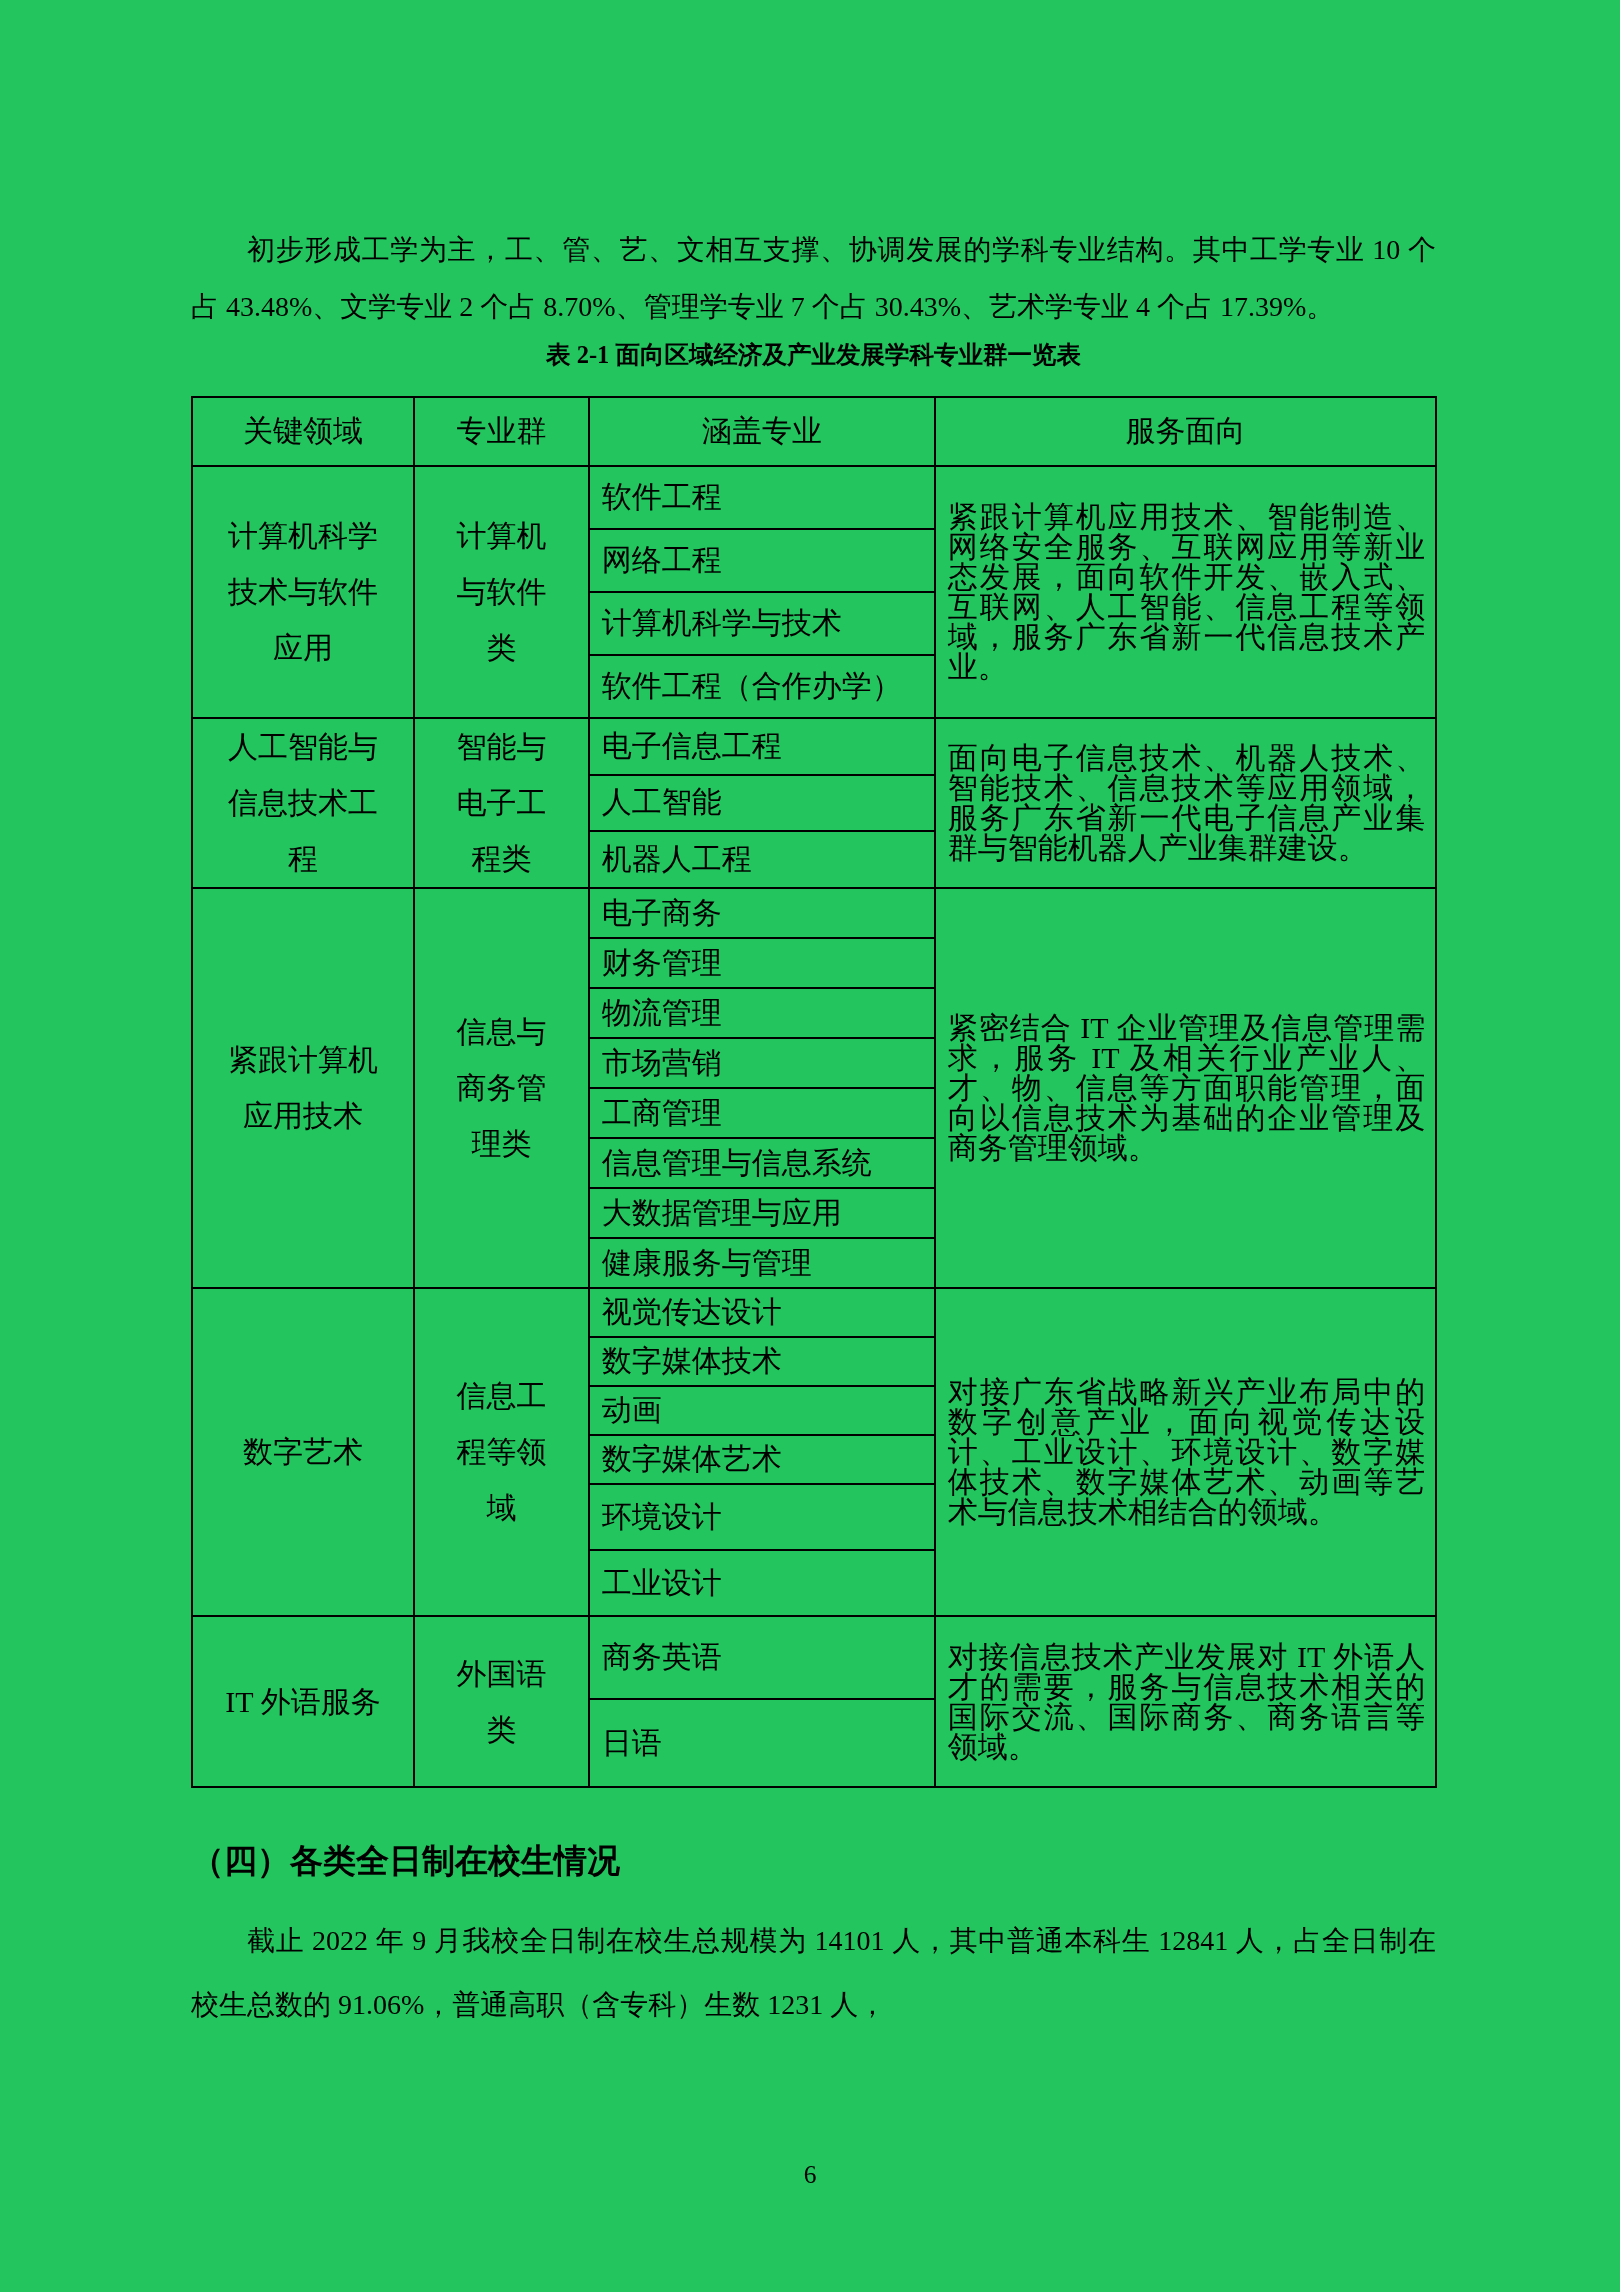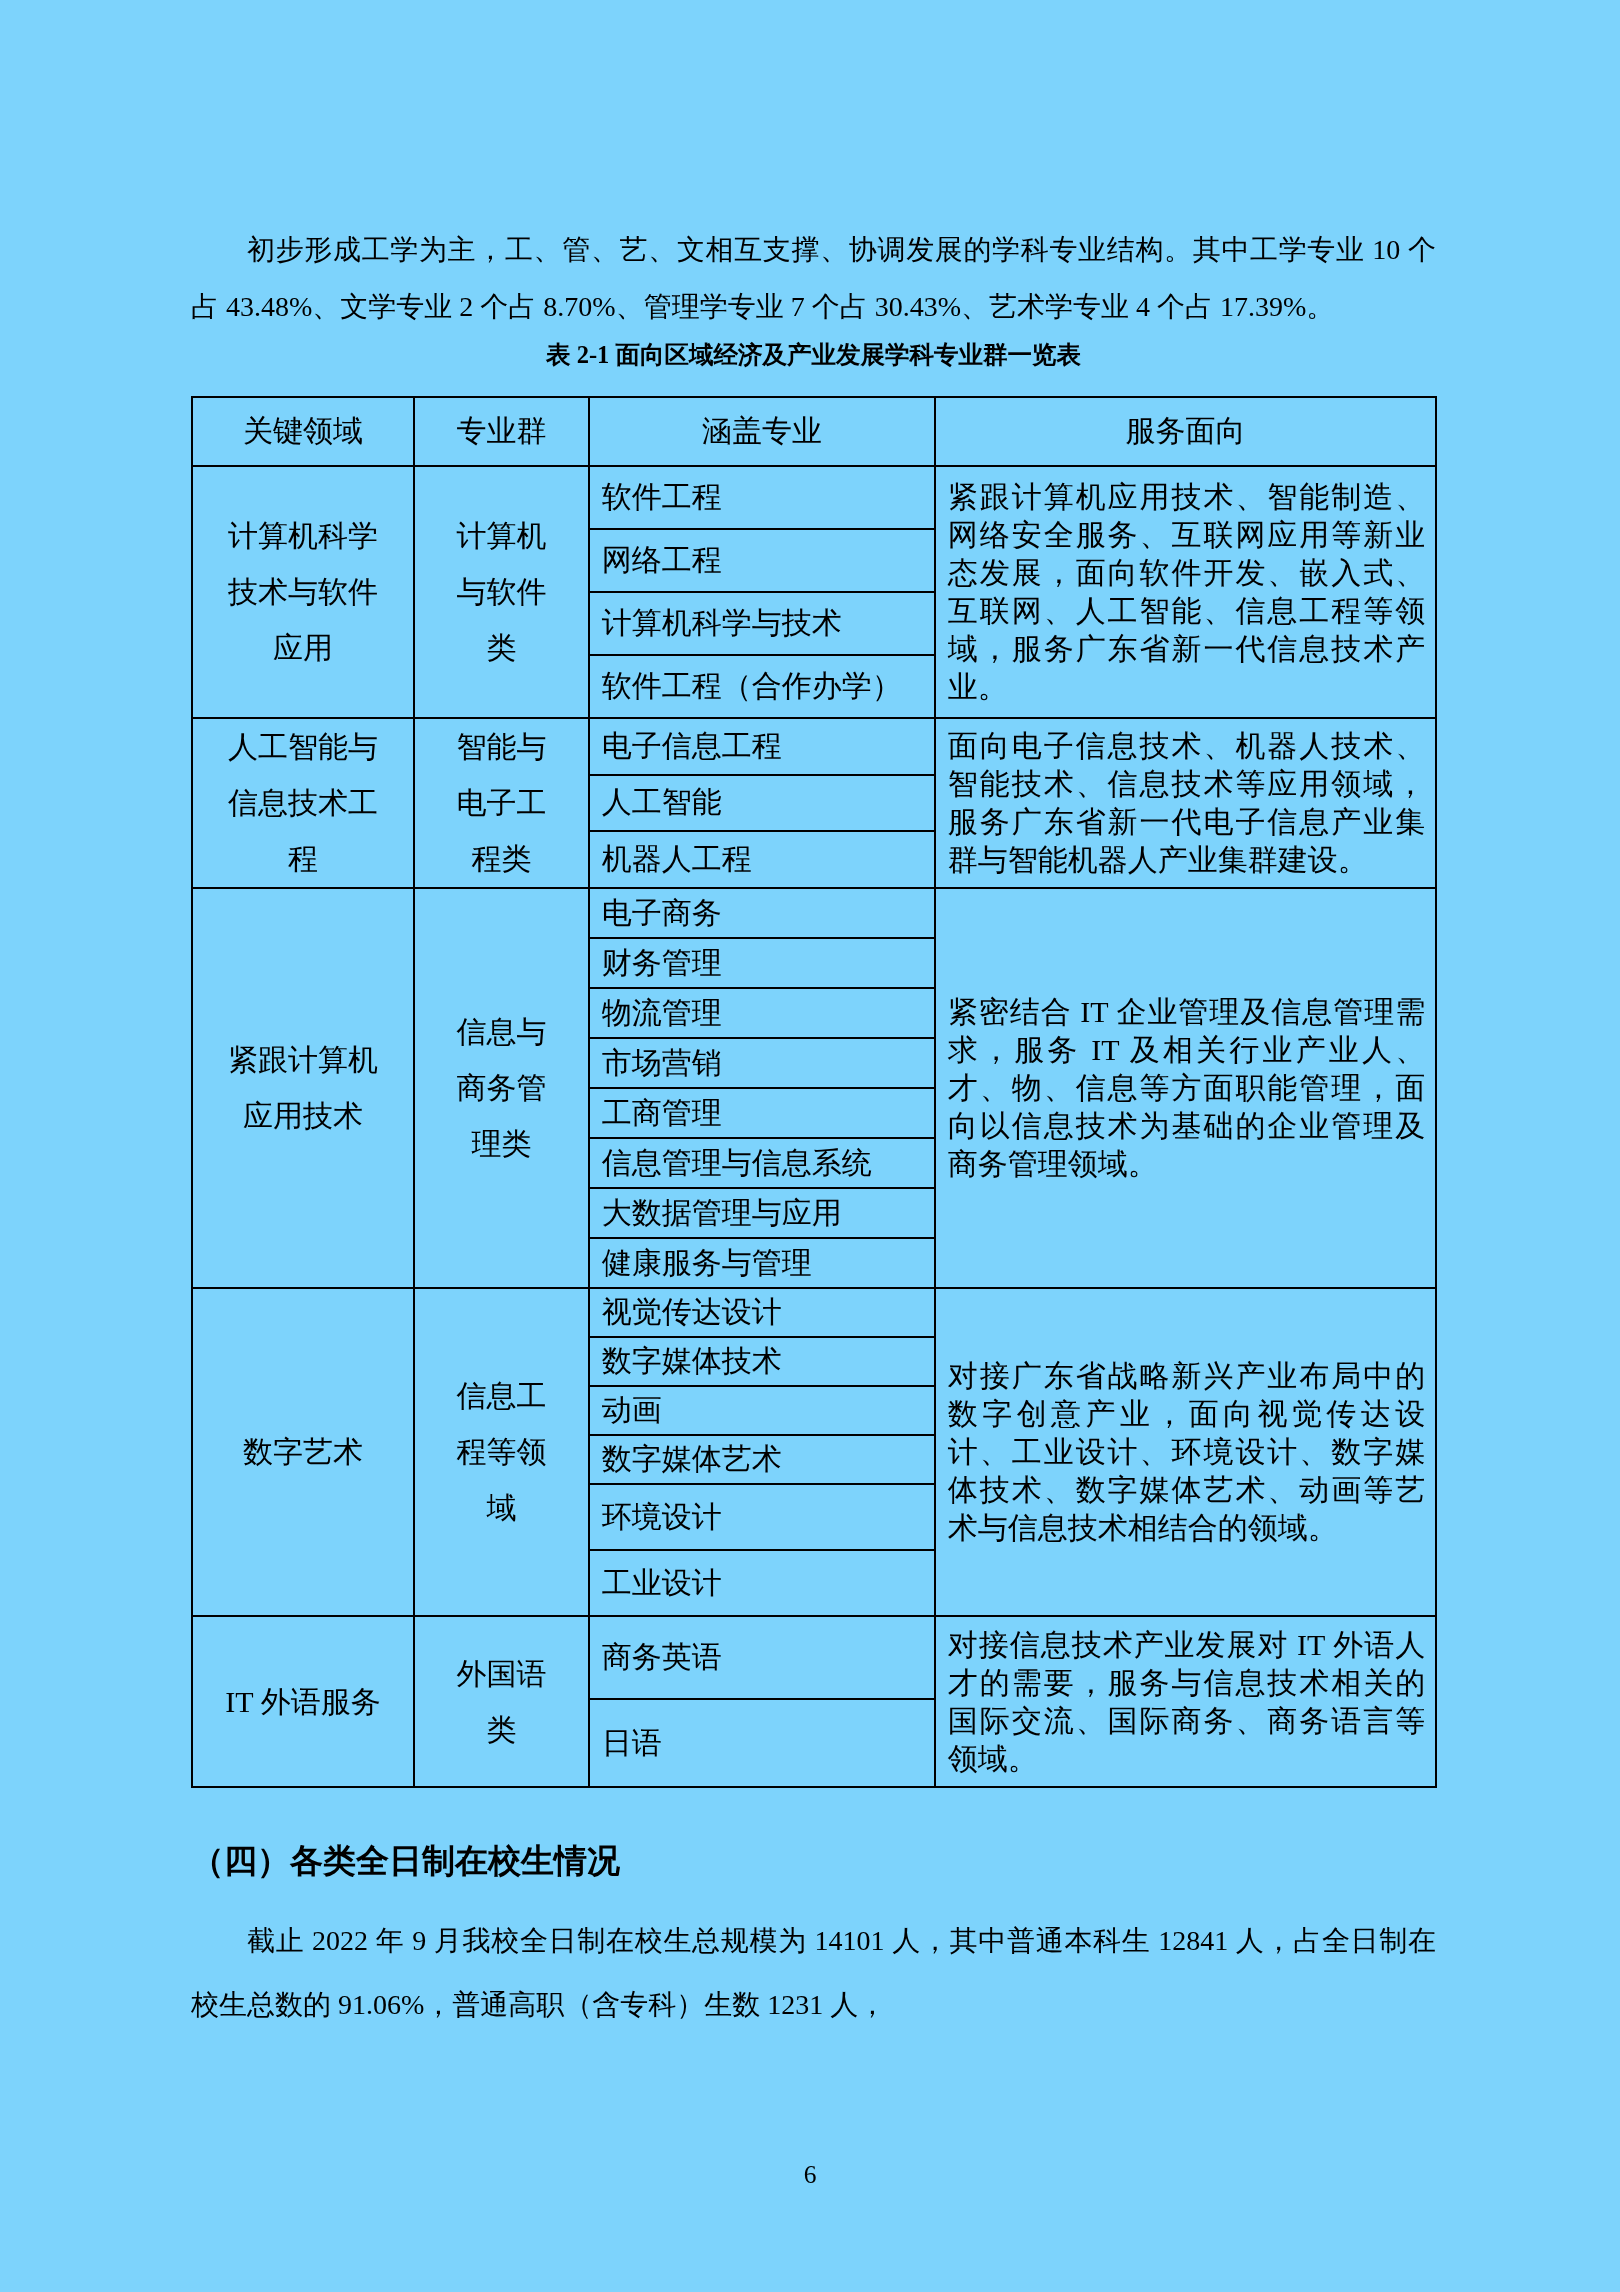--- a/index.html
+++ b/index.html
@@ -1,19 +1,19 @@
 <!DOCTYPE html>
 <html><head>
 <meta charset="utf-8">
 <style>
   html,body{margin:0;padding:0;background:#888;}
   .page{
     position:relative;
     width:1620px;height:2293px;
-    background:#7dd3fc;
+    background:#22c55e;
     font-family:"Liberation Serif","DejaVu Serif",serif;
     color:#000;
     overflow:hidden;
   }
   .content{
     position:absolute;
     left:191px;top:0;
     width:1245px;
   }
   .intro{
@@ -56,21 +56,21 @@
   }
   td.keycell{padding:0 21.6px;}
   td.groupcell{padding:0 27px;}
   td.majorcell{
     padding:0 5.9px 0 11.8px;
     text-align:left;
   }
   td.servicecell{
     padding:7.8px 9.8px 7.8px 11.8px;
     text-align:justify;
-    line-height:38px;
+    line-height:30px;
     vertical-align:middle;
     border-radius:27px;
   }
   tr.r-s1 td{height:61px;}
   tr.r-s2 td{height:50px;}
   tr.r-s3 td{height:48px;}
   tr.r-s4a td{height:47px;}
   tr.r-s4b td{height:64px;}
   tr.r-s5a td{height:81px;}
   tr.r-s5b td{height:86px;}

